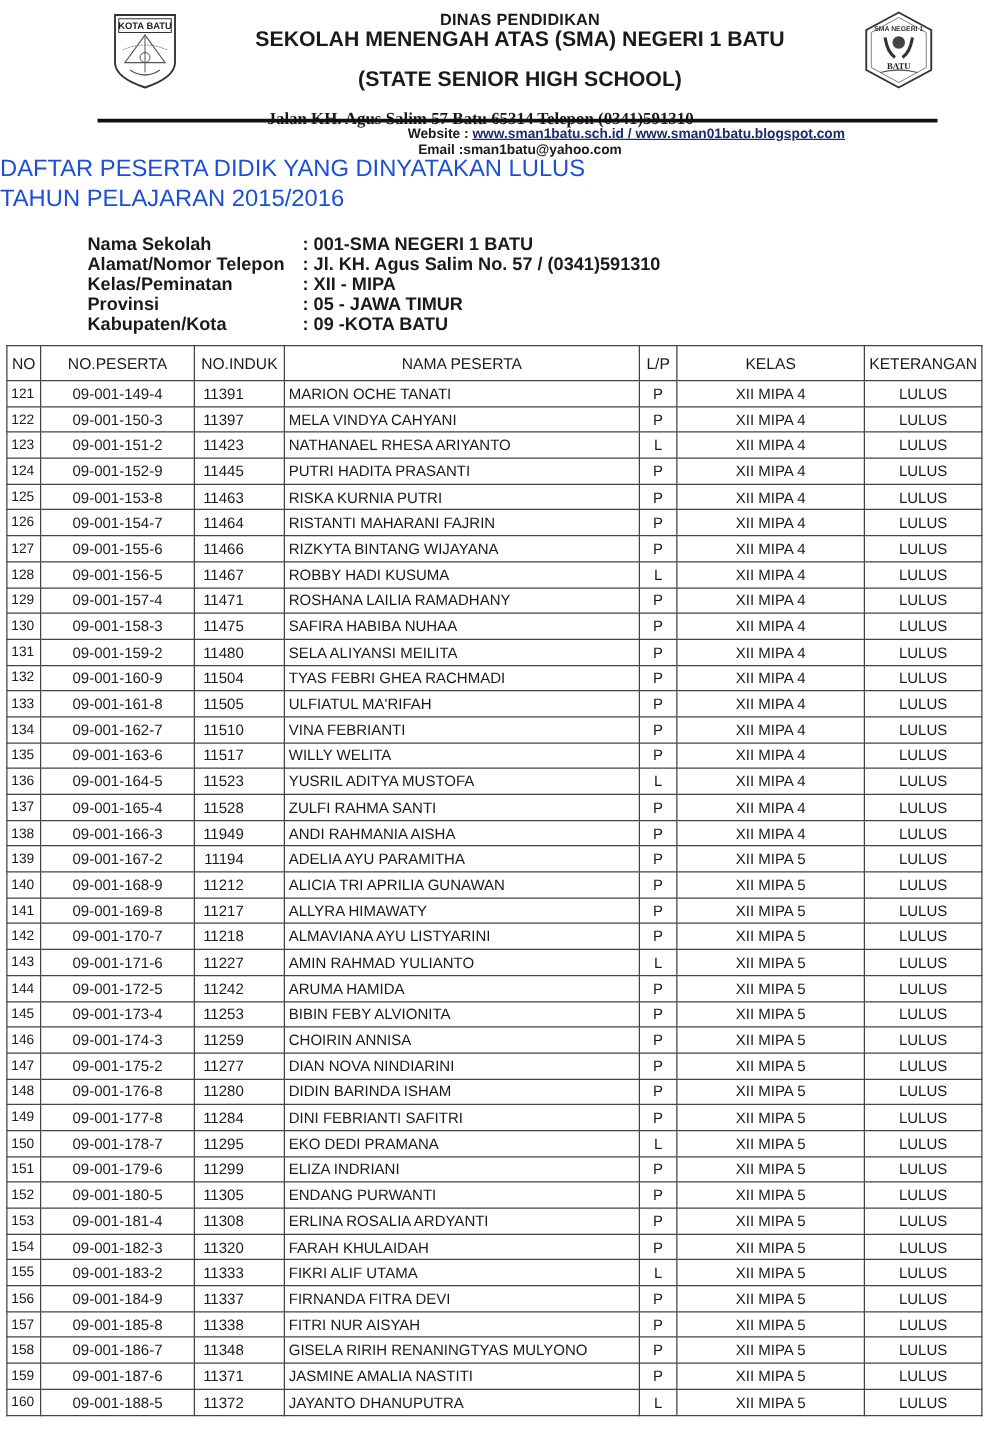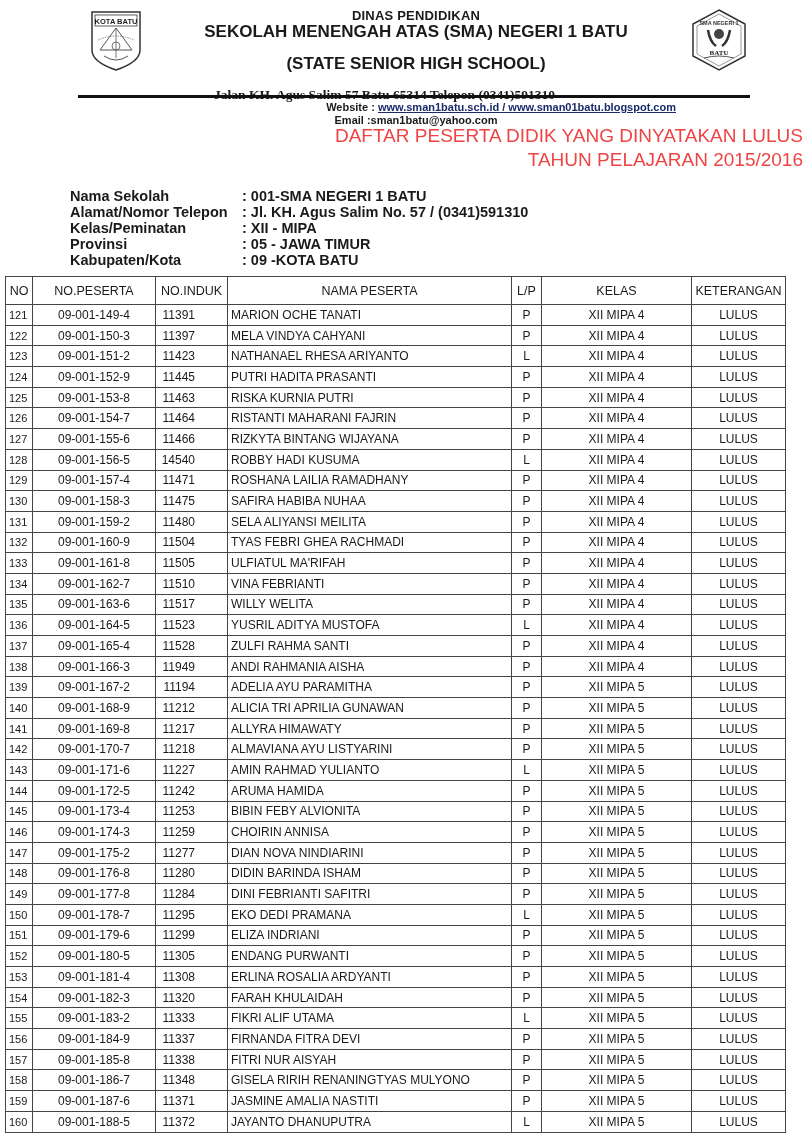--- a/index.html
+++ b/index.html
@@ -13,21 +13,21 @@
     .head-text { position: absolute; left: 140px; top: 9px; width: 520px; text-align: center; line-height: 1; }
     .h-dinas { font-size: 13px; font-weight: bold; letter-spacing: 0.2px; }
     .h-school { font-size: 17px; font-weight: bold; margin-top: 1px; text-align: center; }
     .h-state { font-size: 17px; font-weight: bold; margin-top: 15px; }
     .h-address { font-size: 13.5px; font-weight: bold; margin-top: 16px; text-align: left; padding-left: 58px; font-family: Liberation Serif, serif; }
     .h-web { font-size: 11px; font-weight: bold; margin-top: 0px; text-align: right; padding-left: 56px; }
     .h-web .link { text-decoration: underline; color: #1a2a6a; }
     .h-email { font-size: 11px; font-weight: bold; margin-top: 2px; }
     .rule { position: absolute; left: 62px; top: 95px; width: 672px; height: 3px; background: #111; }
 
-    .title { position: absolute; left: 0; top: 124px; width: 803px; text-align: right; font-size: 19px; line-height: 24px; color: #ef4444; }
+    .title { position: absolute; left: 0; top: 124px; width: 803px; text-align: left; font-size: 19px; line-height: 24px; color: #1d4ed8; }
 
     .info { position: absolute; left: 70px; top: 188px; font-size: 14.5px; font-weight: bold; line-height: 16px; }
     .info .row { display: flex; }
     .info .lbl { width: 172px; }
     .info .val { white-space: nowrap; }
 
     table.list {
       position: absolute; left: 5px; top: 276px; width: 780px;
       border-collapse: collapse; font-size: 12px; table-layout: fixed;
     }
@@ -190,21 +190,21 @@
         <td class="c-peserta">09-001-155-6</td>
         <td class="c-induk">11466</td>
         <td class="c-nama">RIZKYTA BINTANG WIJAYANA</td>
         <td class="c-lp">P</td>
         <td class="c-kelas">XII MIPA 4</td>
         <td class="c-ket">LULUS</td>
       </tr>
       <tr class="data-row">
         <td class="c-no">128</td>
         <td class="c-peserta">09-001-156-5</td>
-        <td class="c-induk">14540</td>
+        <td class="c-induk">11467</td>
         <td class="c-nama">ROBBY HADI KUSUMA</td>
         <td class="c-lp">L</td>
         <td class="c-kelas">XII MIPA 4</td>
         <td class="c-ket">LULUS</td>
       </tr>
       <tr class="data-row">
         <td class="c-no">129</td>
         <td class="c-peserta">09-001-157-4</td>
         <td class="c-induk">11471</td>
         <td class="c-nama">ROSHANA LAILIA RAMADHANY</td>

